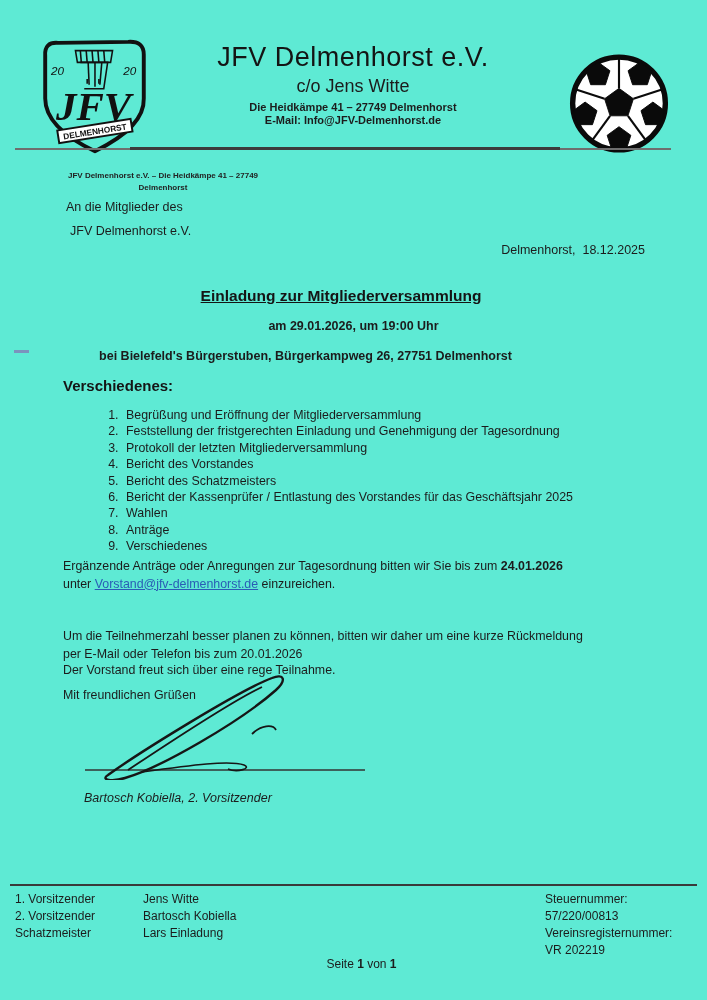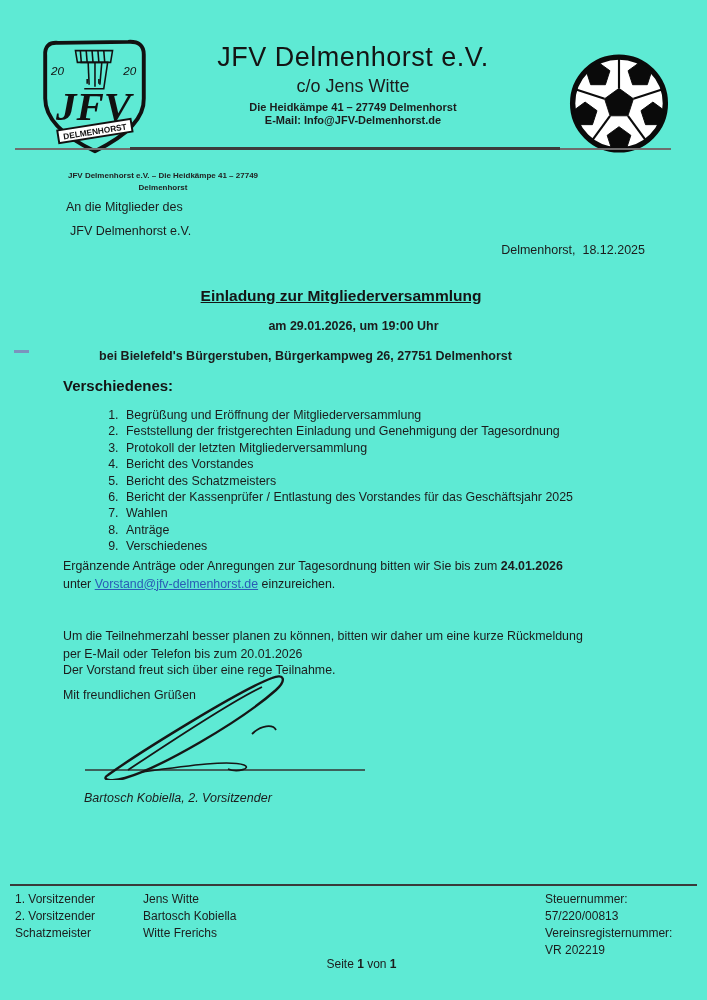--- a/index.html
+++ b/index.html
@@ -174,21 +174,21 @@
     <div class="frow">
       <span>1. Vorsitzender</span>
       <span>Jens Witte</span>
     </div>
     <div class="frow">
       <span>2. Vorsitzender</span>
       <span>Bartosch Kobiella</span>
     </div>
     <div class="frow">
       <span>Schatzmeister</span>
-      <span>Witte Frerichs</span>
+      <span>Lars Einladung</span>
     </div>
   </div>
 
   <div class="footer-right">
     <div>Steuernummer:</div>
     <div>57/220/00813</div>
     <div>Vereinsregisternummer:</div>
     <div>VR 202219</div>
   </div>
 

